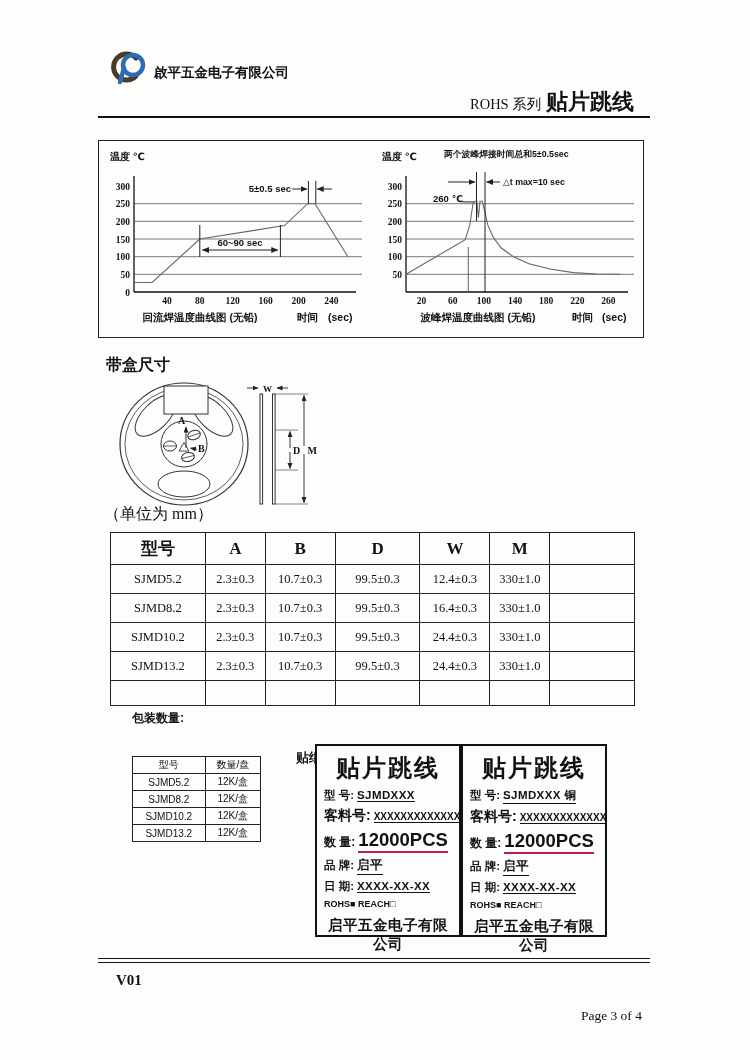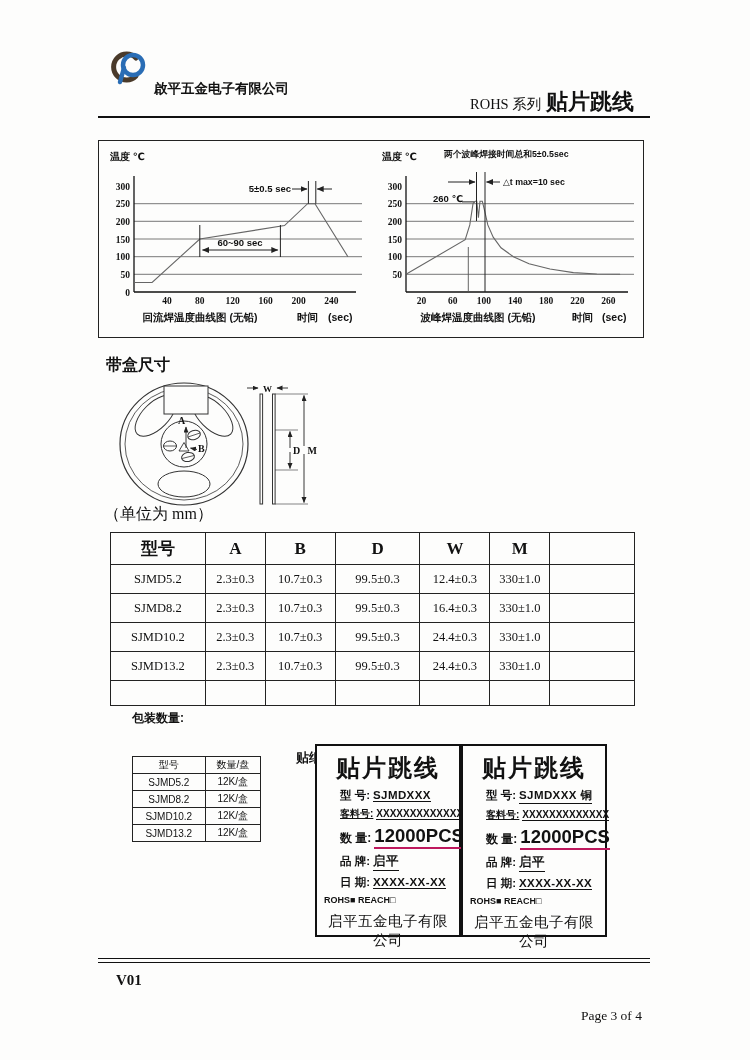--- a/index.html
+++ b/index.html
@@ -1,21 +1,21 @@
 <!DOCTYPE html>
 <html><head>
 <meta charset="utf-8">
 <style>
   html,body{margin:0;padding:0;background:#ffffff;}
   .page{position:relative;width:750px;height:1060px;background:#fdfdfc;color:#111;
         font-family:"Liberation Serif","DejaVu Serif",serif;overflow:hidden;}
   .abs{position:absolute;}
 
   
-  .company-cn{font-family:"Liberation Sans","DejaVu Sans",sans-serif;font-weight:bold;font-size:13.5px;margin-top:16px;}
+  .company-cn{font-family:"Liberation Sans","DejaVu Sans",sans-serif;font-weight:bold;font-size:13.5px;}
   .company-en{font-size:15.5px;}
   .series{font-size:14.5px;}
   .product{font-family:"Liberation Sans","DejaVu Sans",sans-serif;font-weight:bold;font-size:22px;}
   .hdr-line{border-top:2.5px solid #111;width:552px;}
 
   
   .charts-box{left:98px;top:140px;width:544px;height:196px;border:1.5px solid #222;}
   .chart-svg{position:absolute;top:3px;}
   svg text{fill:#111;}
   .ax-title{font-family:"Liberation Sans","DejaVu Sans",sans-serif;font-weight:bold;font-size:10px;}
@@ -43,28 +43,28 @@
   .pack-table{left:132px;top:756px;width:129px;}
   .pack-table th,.pack-table td{border:1px solid #222;text-align:center;font-weight:normal;
        font-size:10px;height:13px;font-family:"Liberation Sans","DejaVu Sans",sans-serif;}
 
   
   .sticker-caption{font-family:"Liberation Sans","DejaVu Sans",sans-serif;font-weight:bold;font-size:13px;}
   .card{position:absolute;top:744px;width:146px;height:193px;border:2px solid #111;
         box-sizing:border-box;background:#fdfdfc;padding:4px 7px 0 7px;}
   .card-title{text-align:center;font-weight:bold;font-size:24px;letter-spacing:2px;margin-top:2px;
         font-family:"Liberation Serif","DejaVu Serif",serif;}
-  .f{display:flex;align-items:baseline;margin-top:4px;font-family:"Liberation Sans","DejaVu Sans",sans-serif;margin-left:16px;}
+  .f{display:flex;align-items:baseline;margin-top:4px;font-family:"Liberation Sans","DejaVu Sans",sans-serif;}
   .fk{font-weight:bold;white-space:pre;font-size:11.5px;}
   .fv{font-weight:bold;border-bottom:1.2px solid #111;margin-left:3px;letter-spacing:0.4px;font-size:11.5px;white-space:pre;}
-  .f2 .fk{font-size:10px;text-decoration:underline;}  .f2 .fv{font-size:10px;letter-spacing:0;}
+  .f2 .fk{font-size:14px;}  .f2 .fv{font-size:10px;letter-spacing:0;}
   .f3 .fk{font-size:12px;}  .f3 .fv{font-size:18.5px;border-bottom:2px solid #be185d;letter-spacing:0;}
   .f4 .fv{font-size:12.5px;}
   .rohs{font-family:"Liberation Sans","DejaVu Sans",sans-serif;font-weight:bold;font-size:9px;margin-top:5px;}
-  .company-b{font-family:"Liberation Sans","DejaVu Sans",sans-serif;font-weight:normal;font-size:14.5px;
+  .company-b{font-family:"Liberation Sans","DejaVu Sans",sans-serif;font-weight:bold;font-size:14.5px;
         text-align:center;margin-top:7px;letter-spacing:0.5px;}
 
   
   .ftr-line{left:98px;top:958px;width:552px;height:3px;border-top:1.8px solid #111;border-bottom:1px solid #111;}
   .version{font-weight:bold;font-size:15px;}
   .pageno{font-size:13.5px;text-align:right;}
 </style>
 </head>
 <body>
 

